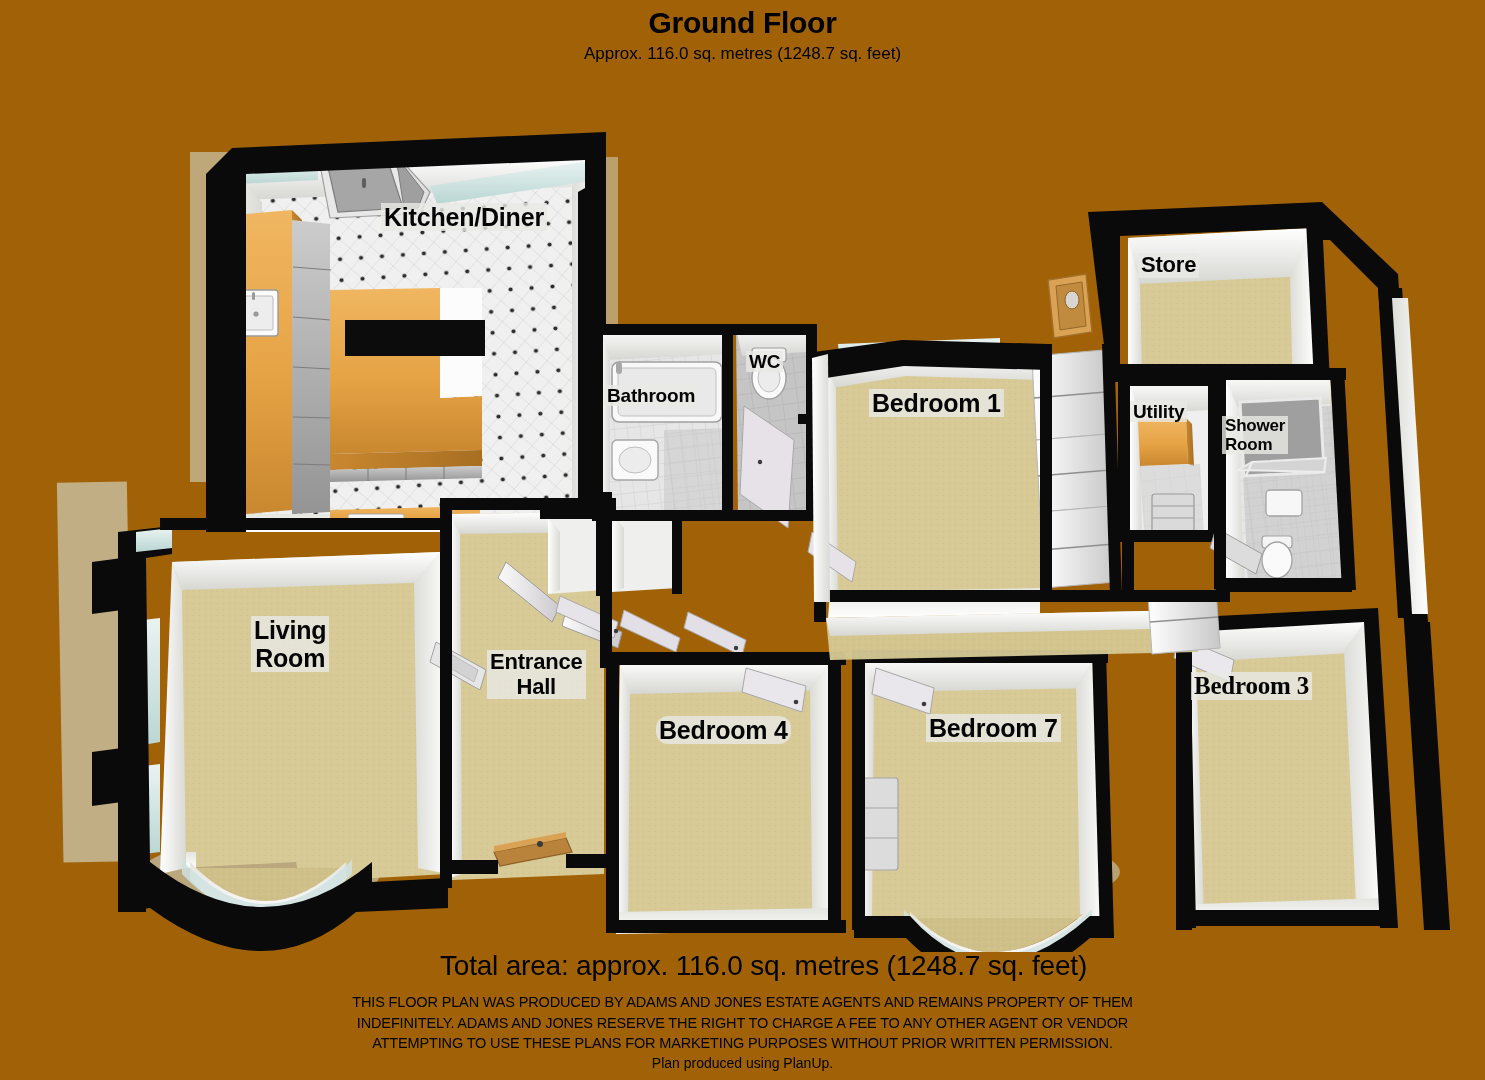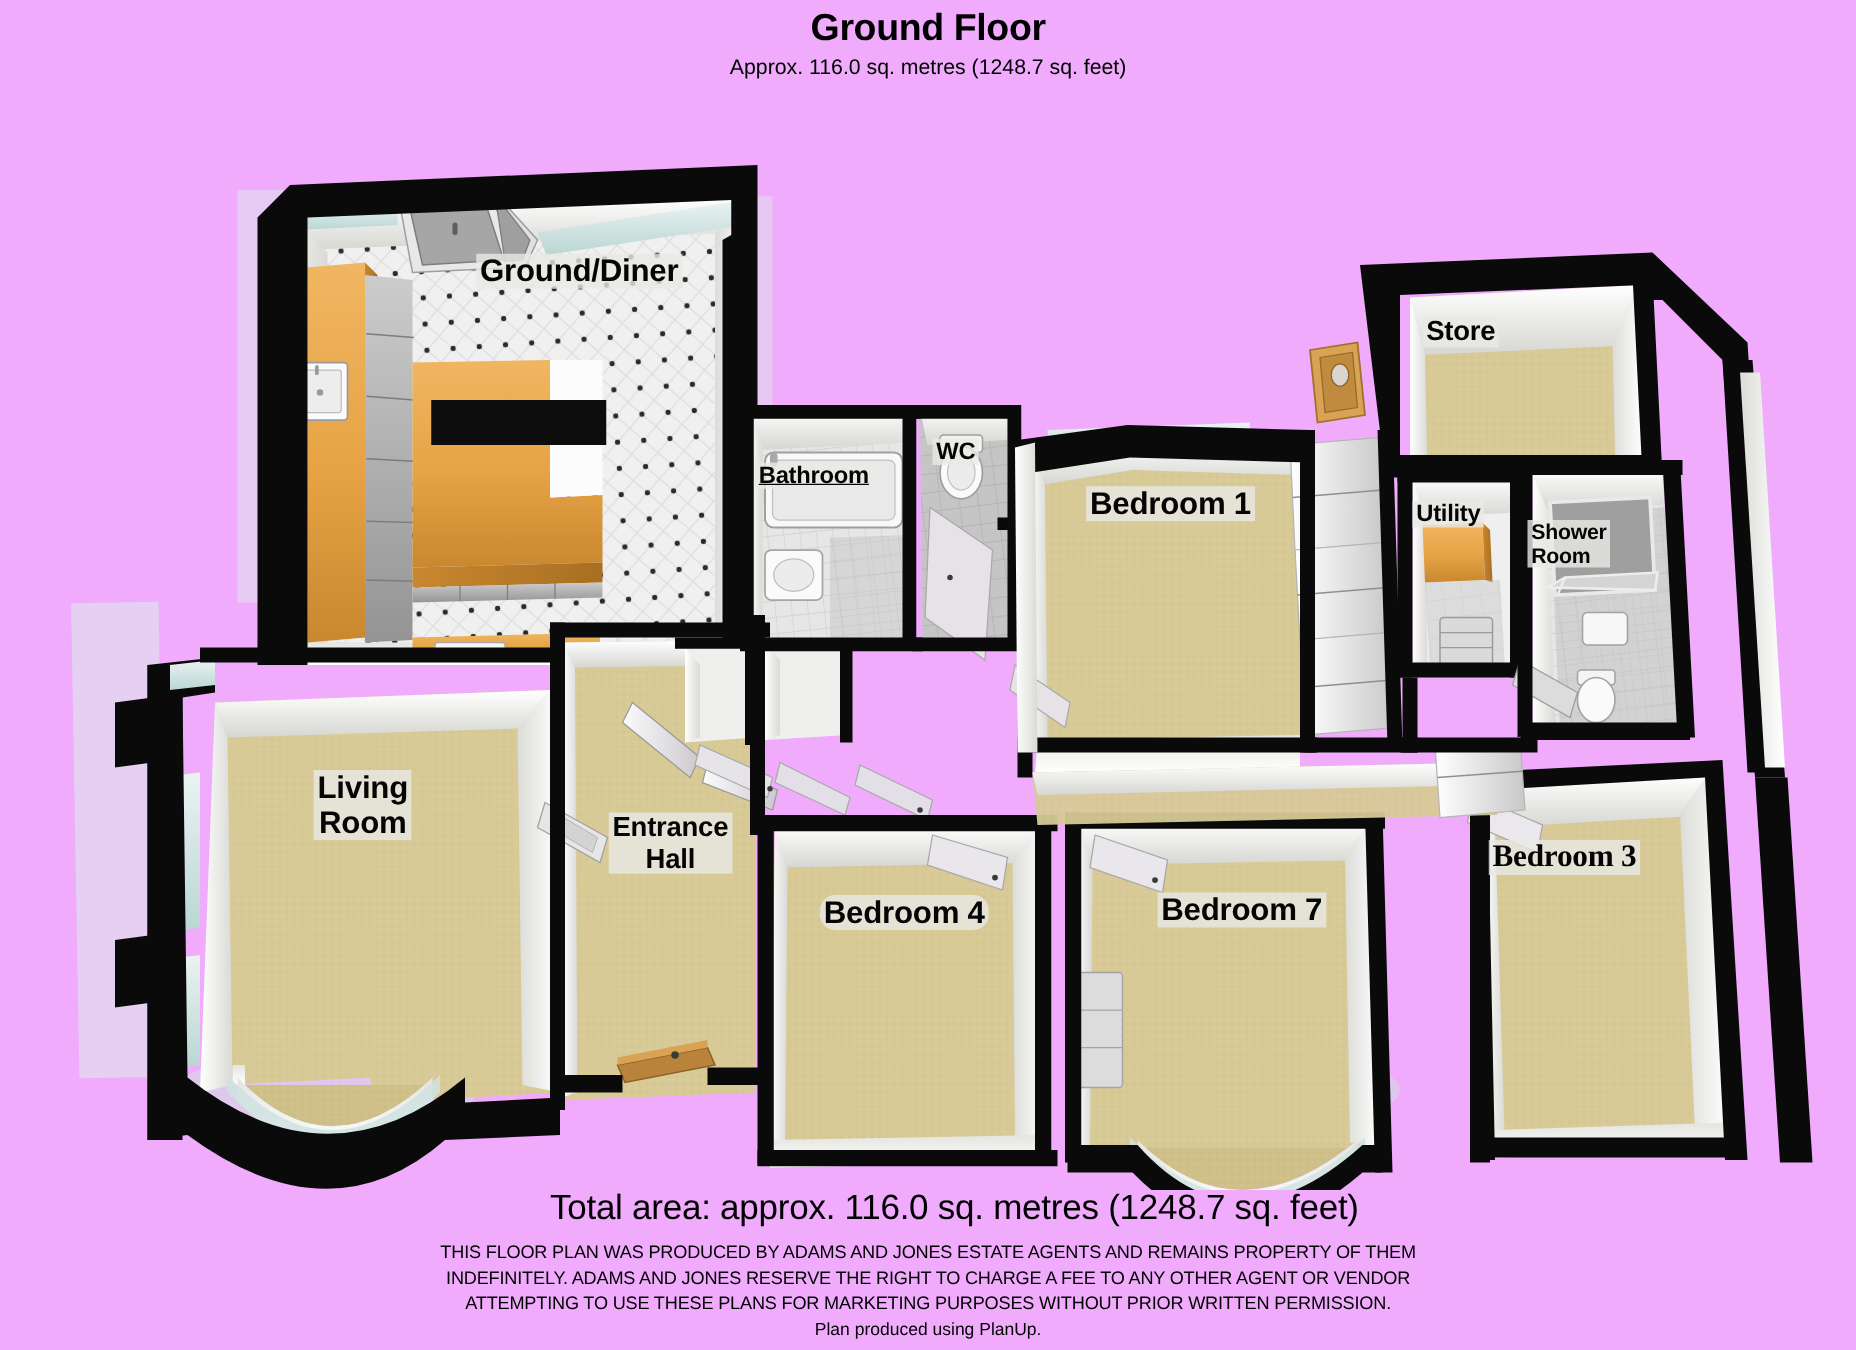--- a/index.html
+++ b/index.html
@@ -7,21 +7,21 @@
   html, body {
     margin: 0; padding: 0;
     width: 1485px; height: 1080px;
     background: #ffffff;
     font-family: "Liberation Sans", sans-serif;
     overflow: hidden;
   }
   #page {
     position: relative;
     width: 1485px; height: 1080px;
-    background: #f0abfc;
+    background: #a16207;
   }
 
   
   #header { position:absolute; left:0; top:6px; width:1485px; text-align:center; }
   #floor-title {
     font-size: 30px; font-weight: bold; color:#000;
     letter-spacing:-0.3px; line-height:1.1;
   }
   #floor-subtitle {
     font-size: 17px; color:#000; margin-top:6px; line-height:1.1;
@@ -522,33 +522,33 @@
       </g>
 
       <g>
         <rect x="440" y="436" width="176" height="12" fill="#0a0a0a"></rect>
         <rect x="160" y="456" width="292" height="12" fill="#0a0a0a"></rect>
         <rect x="440" y="436" width="12" height="390" fill="#0a0a0a"></rect>
         <rect x="600" y="430" width="12" height="176" fill="#0a0a0a"></rect>
       </g>
     </svg>
 
-    <div class="room-label rl-big" style="left:381px; top:141px;">Ground/Diner</div>
+    <div class="room-label rl-big" style="left:381px; top:141px;">Kitchen/Diner</div>
 
     <div class="room-label rl-big rl-multi" style="left:251px; top:554px; text-align:center;">
       <span>Living</span><br>
       <span>Room</span>
     </div>
 
     <div class="room-label rl-med rl-multi" style="left:487px; top:588px; text-align:center;">
       <span>Entrance</span><br>
       <span>Hall</span>
     </div>
 
-    <div class="room-label rl-sm" style="left:604px; top:308px;text-decoration:underline;">Bathroom</div>
+    <div class="room-label rl-sm" style="left:604px; top:323px;">Bathroom</div>
 
     <div class="room-label rl-sm" style="left:746px; top:289px;">WC</div>
 
     <div class="room-label rl-big" style="left:869px; top:327px;">Bedroom 1</div>
 
     <div class="room-label rl-big" style="left:926px; top:652px;">Bedroom 7</div>
 
     <div class="room-label rl-big" style="left:1191px; top:610px;font-family:Liberation Serif, serif;">Bedroom 3</div>
 
     <div class="room-label rl-big" style="left:656px; top:654px;border-radius:12px;">Bedroom 4</div>

